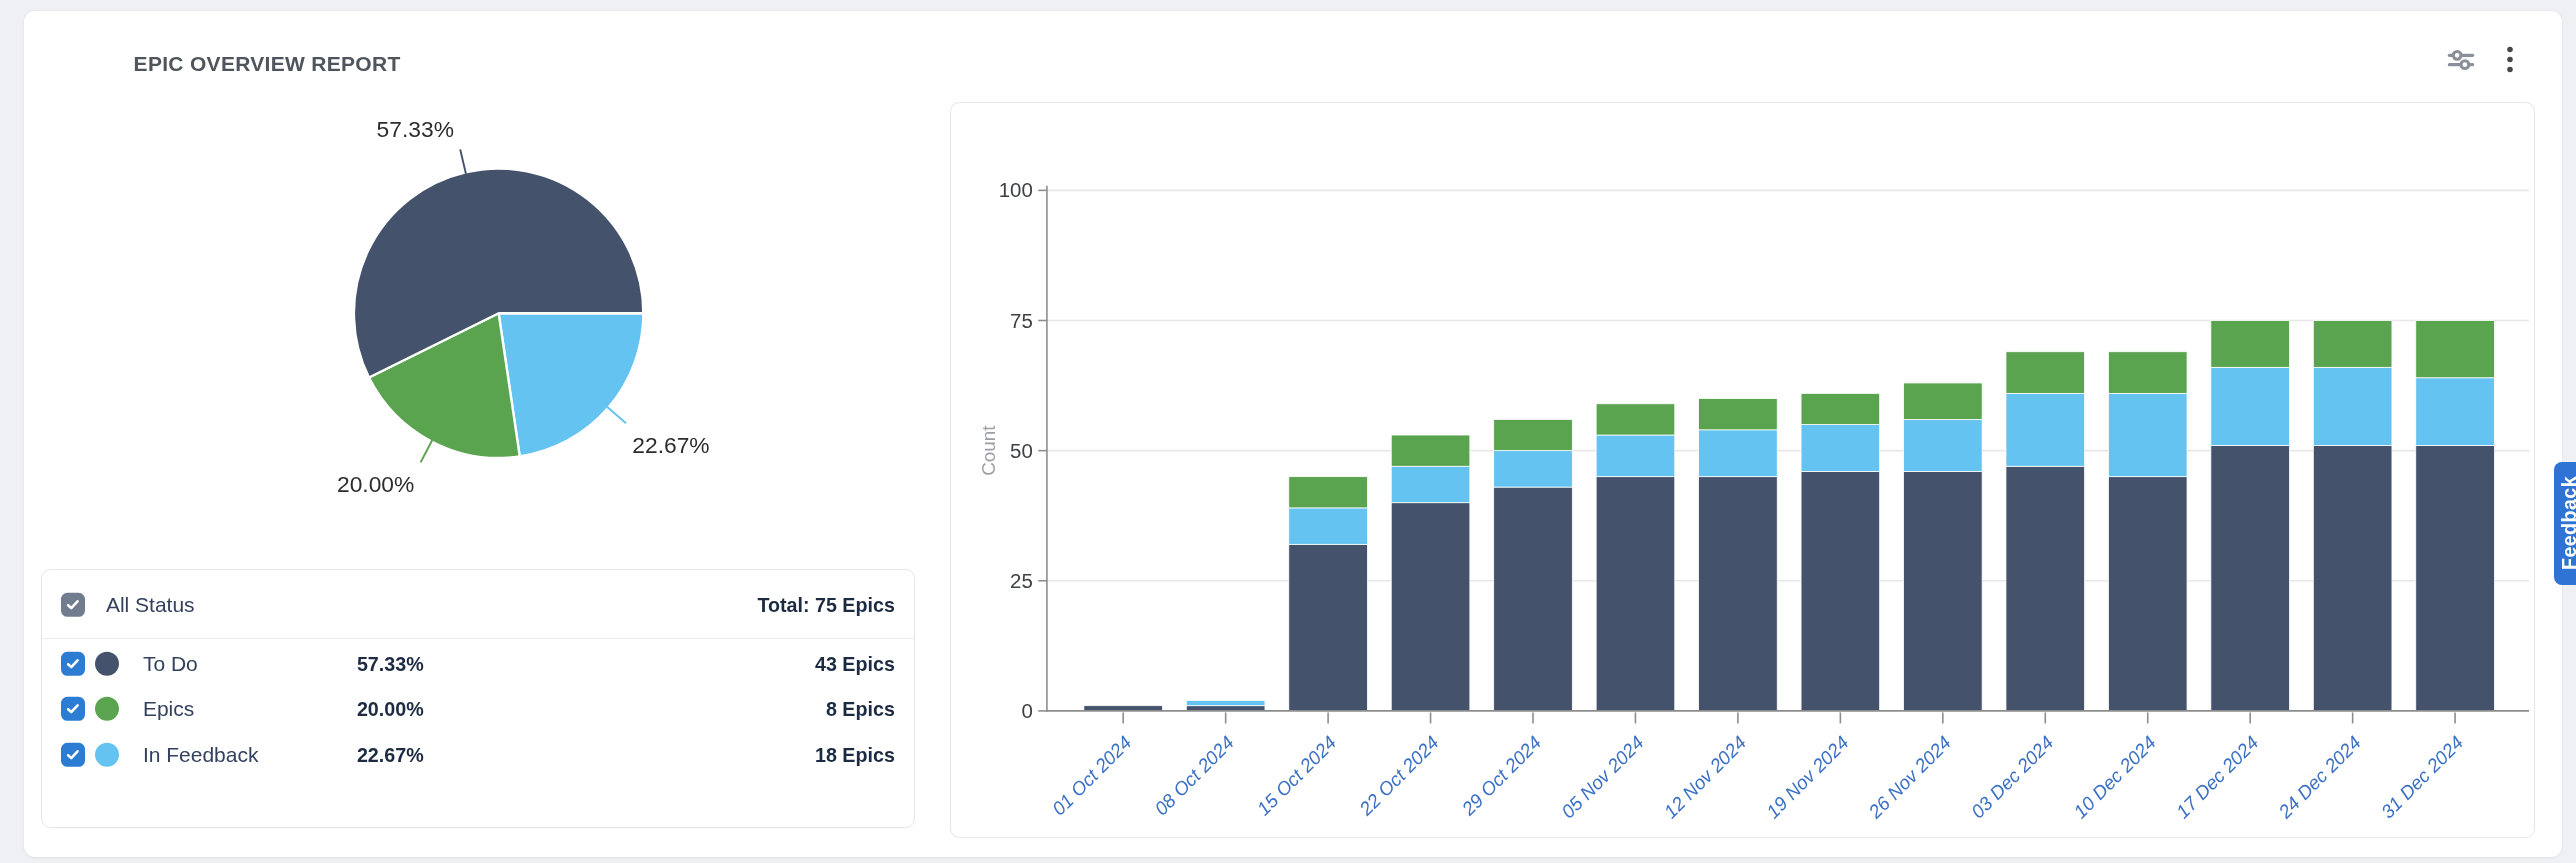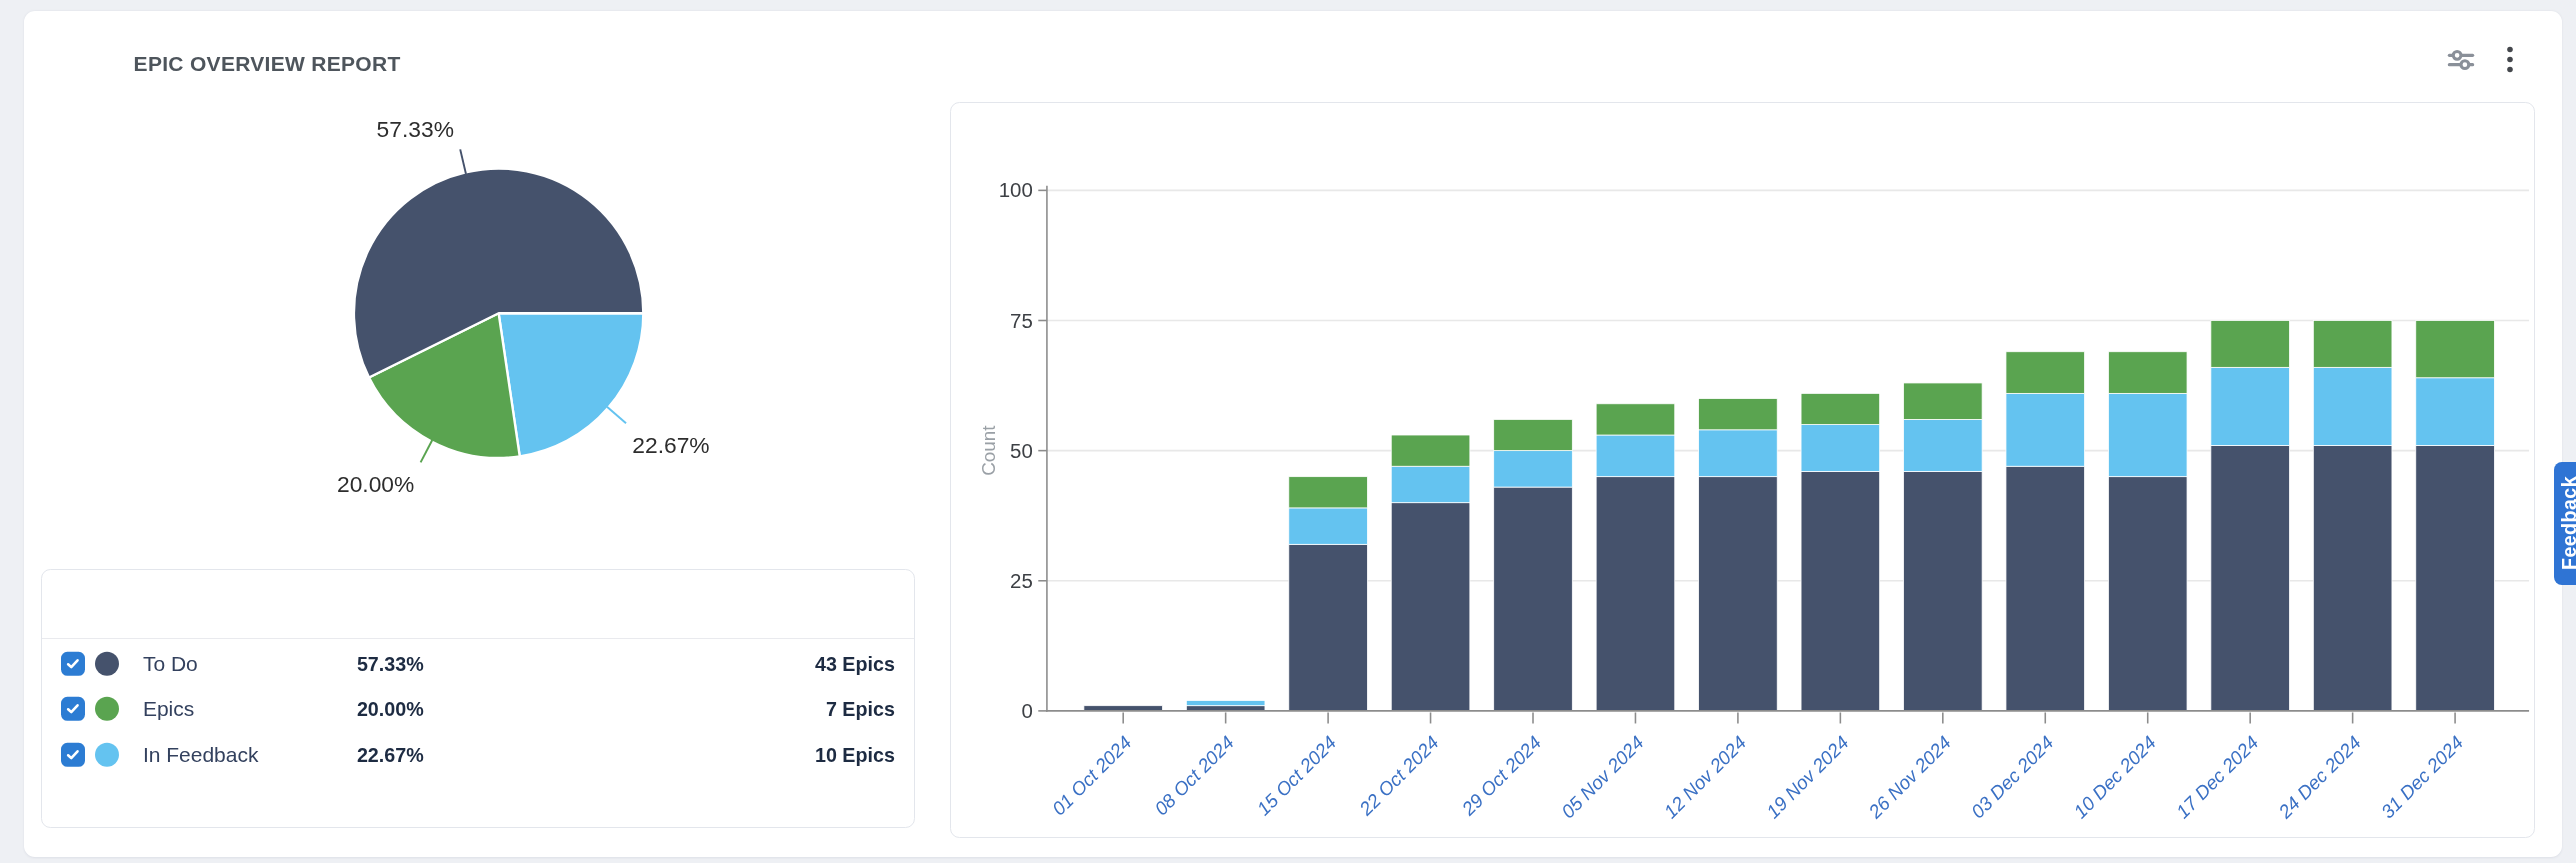--- a/index.html
+++ b/index.html
@@ -92,20 +92,29 @@
       <text x="522.9822978474881" y="453.8489727672237" text-anchor="start" font-size="29" fill="#2d2d2d">22.67%</text>
       <path d="M 353 276 L 379.84115320705865 458.0317348555334 A 184 184 0 0 1 188.1719048827361 357.778353248364 Z" fill="#5aa450" stroke="#ffffff" stroke-width="3" stroke-linejoin="round"></path>
       <line x1="268.6463431578376" y1="437.2713879687116" x2="253.81493096580903" y2="465.62679684233126" stroke="#5aa450" stroke-width="2.5"></line>
       <text x="245.81493096580903" y="503.62679684233126" text-anchor="end" font-size="29" fill="#2d2d2d">20.00%</text>
       <path d="M 353 276 L 188.1719048827361 357.778353248364 A 184 184 0 1 1 537 275.99999999999994 Z" fill="#45526c" stroke="#ffffff" stroke-width="3" stroke-linejoin="round"></path>
       <line x1="311.4586973035665" y1="98.80428851046284" x2="304.15473199430346" y2="67.64899857823653" stroke="#45526c" stroke-width="2.5"></line>
       <text x="296.15473199430346" y="51.64899857823653" text-anchor="end" font-size="29" fill="#2d2d2d">57.33%</text>
     </svg>
 
   <div class="legend-panel" id="legend-panel">
+    <div class="legend-header-row">
+      <span class="cb" id="cb-all" style="background: rgb(113, 124, 142);">
+        <svg viewBox="0 0 16 16">
+            <path d="M3.2 8.6 L6.4 11.6 L12.8 4.6" stroke="#fff" stroke-width="2.6" fill="none" stroke-linecap="round" stroke-linejoin="round"></path>
+          </svg>
+      </span>
+      <span class="lg-label lg-label-header">All Status</span>
+      <span class="lg-count">Total: 75 Epics</span>
+    </div>
     <div class="legend-divider"></div>
 
   <div class="legend-row" style="top: 72px;">
         <span class="cb" style="background:#2c7cd3">
           <svg viewBox="0 0 16 16">
             <path d="M3.2 8.6 L6.4 11.6 L12.8 4.6" stroke="#fff" stroke-width="2.6" fill="none" stroke-linecap="round" stroke-linejoin="round"></path>
           </svg>
         </span>
         <span class="dot" style="background:#45526c"></span>
         <span class="lg-label">To Do</span>
@@ -114,32 +123,32 @@
       </div>
       <div class="legend-row" style="top: 117px;">
         <span class="cb" style="background:#2c7cd3">
           <svg viewBox="0 0 16 16">
             <path d="M3.2 8.6 L6.4 11.6 L12.8 4.6" stroke="#fff" stroke-width="2.6" fill="none" stroke-linecap="round" stroke-linejoin="round"></path>
           </svg>
         </span>
         <span class="dot" style="background:#5aa450"></span>
         <span class="lg-label">Epics</span>
         <span class="lg-percent">20.00%</span>
-        <span class="lg-count">7 Epics</span>
+        <span class="lg-count">8 Epics</span>
       </div>
       <div class="legend-row" style="top: 163px;">
         <span class="cb" style="background:#2c7cd3">
           <svg viewBox="0 0 16 16">
             <path d="M3.2 8.6 L6.4 11.6 L12.8 4.6" stroke="#fff" stroke-width="2.6" fill="none" stroke-linecap="round" stroke-linejoin="round"></path>
           </svg>
         </span>
         <span class="dot" style="background:#64c3f0"></span>
         <span class="lg-label">In Feedback</span>
         <span class="lg-percent">22.67%</span>
-        <span class="lg-count">10 Epics</span>
+        <span class="lg-count">18 Epics</span>
       </div>
     </div>
 
   <div class="chart-panel">
     <svg class="bar-svg" id="bar-svg" viewBox="0 0 2012 932">
         <line x1="122" y1="607.5" x2="2007" y2="607.5" stroke="#e8e8e8" stroke-width="2"></line>
         <line x1="122" y1="442" x2="2007" y2="442" stroke="#e8e8e8" stroke-width="2"></line>
         <line x1="122" y1="276.5" x2="2007" y2="276.5" stroke="#e8e8e8" stroke-width="2"></line>
         <line x1="122" y1="111" x2="2007" y2="111" stroke="#e8e8e8" stroke-width="2"></line>
         <rect x="169" y="766.38" width="100" height="6.62" fill="#45526c" stroke="#ffffff" stroke-width="1"></rect>

